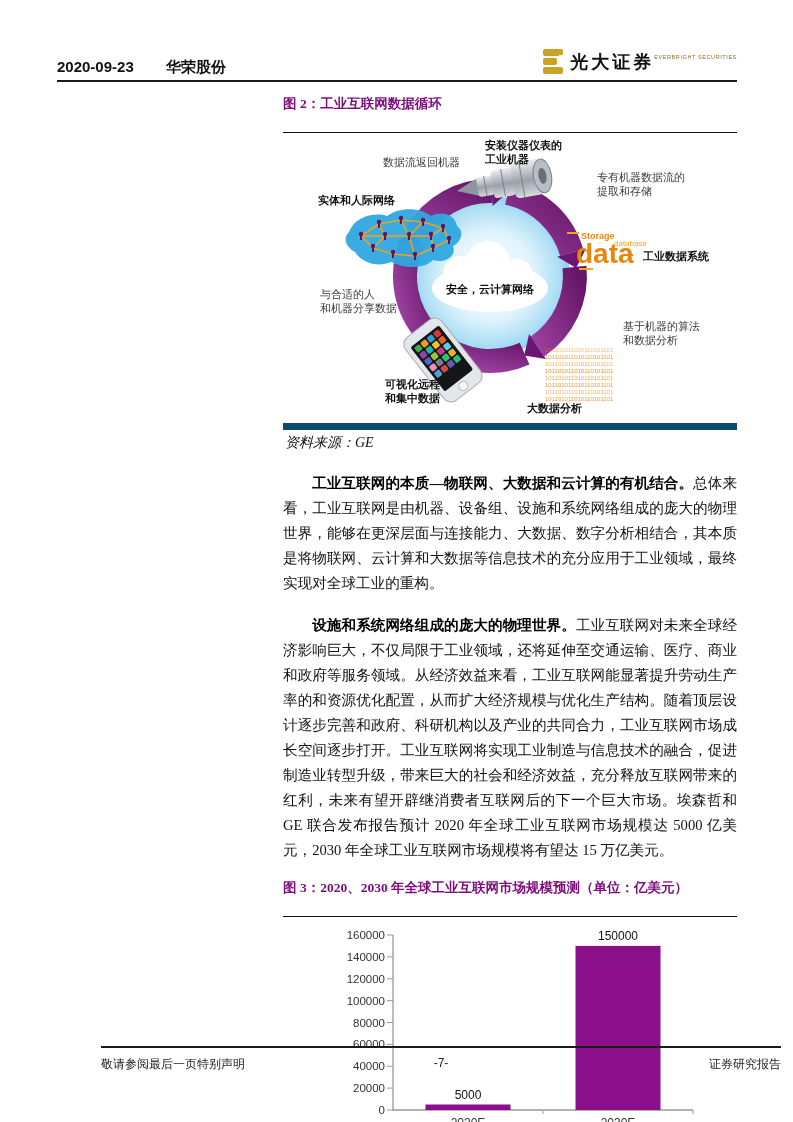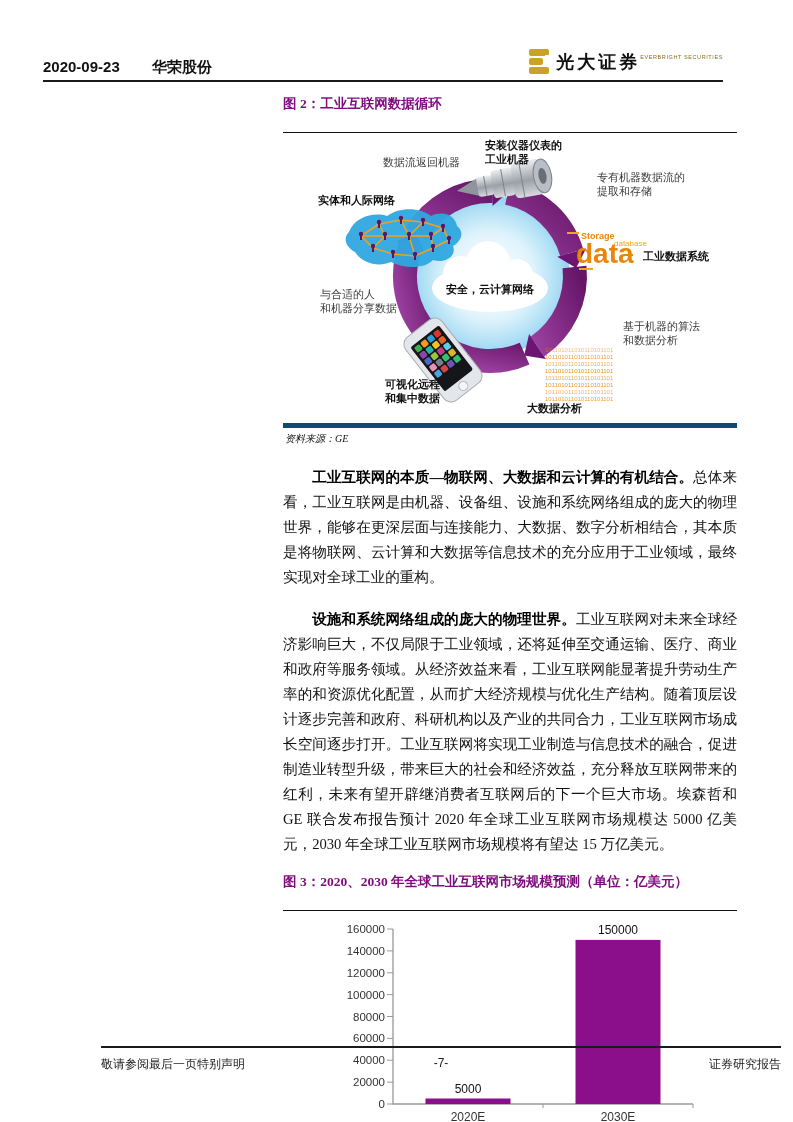--- a/index.html
+++ b/index.html
@@ -1,33 +1,33 @@
 <!DOCTYPE html>
 <html><head>
 <meta charset="utf-8">
 <style>
   html,body{margin:0;padding:0;background:#fff;}
   .page{position:relative;width:793px;height:1122px;background:#fff;overflow:hidden;
         font-family:"Liberation Serif",serif;color:#1a1a1a;}
   
-  .hdr{position:absolute;left:43px;width:680px;top:40px;height:42px;
+  .hdr{position:absolute;left:57px;width:680px;top:40px;height:42px;
        border-bottom:2px solid #1a1a1a;display:flex;align-items:flex-end;justify-content:space-between;
        padding-bottom:3px;box-sizing:border-box;}
   .hdr-left{font-family:"Liberation Sans",sans-serif;font-weight:700;font-size:15px;color:#111;}
   .hdr-left .co{margin-left:28px;}
   .brand{display:flex;align-items:center;gap:4px;}
   .brand-txt{display:flex;flex-direction:row;line-height:1;}
   .brand-cn{font-family:"Liberation Serif",serif;font-weight:700;font-size:18px;letter-spacing:3px;color:#111;}
   .brand-en{font-family:"Liberation Sans",sans-serif;font-size:5.5px;letter-spacing:.6px;color:#8a6d1f;margin-top:2px;}
   
   .content{position:absolute;left:283px;top:95px;width:454px;}
   .fig-title{font-family:"Liberation Serif",serif;font-weight:700;font-size:13.5px;color:#7D0C7D;
              padding-bottom:19px;border-bottom:1.5px solid #111;}
-  .fig-source{border-top:5px solid #0c4a6e;margin-top:2px;padding:4px 0 2px 2px;
-              font-size:10px;font-style:italic;color:#111;}
+  .fig-source{border-top:7px solid #0c4a6e;margin-top:2px;padding:4px 0 2px 2px;
+              font-size:14px;font-style:italic;color:#111;}
   .diagram-wrap{margin-top:3px;}
   .para{margin:17px 0 0 0;font-size:14.6px;line-height:25px;text-align:justify;text-indent:2em;color:#111;}
   .para b{color:#000;}
   .fig3{margin-top:16px;}
   .chart-wrap{margin-top:8px;}
   svg text{font-family:"Liberation Sans",sans-serif;}
   .dlabel{font-size:11px;fill:#3a3a3a;}
   .dlabel-b{font-size:11px;font-weight:700;fill:#111;}
   .ytick{font-size:11.5px;fill:#333;}
   .xtick{font-size:12px;fill:#333;}

